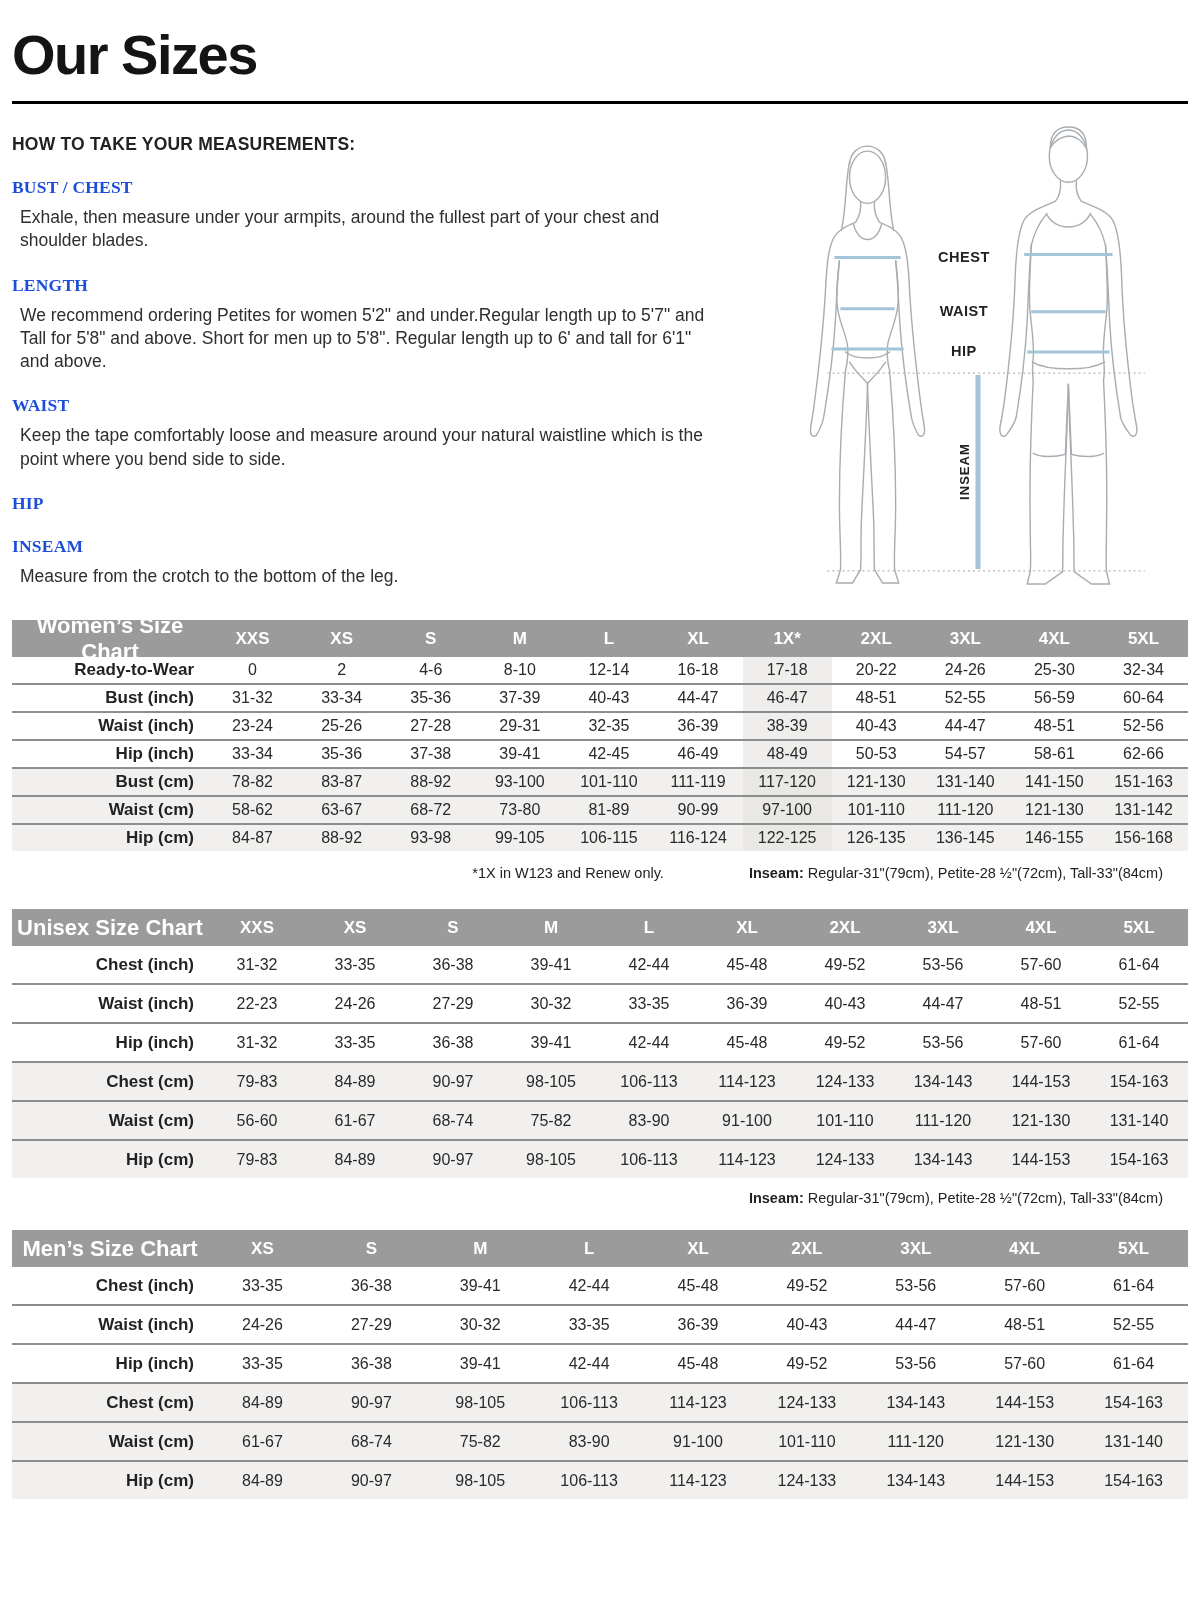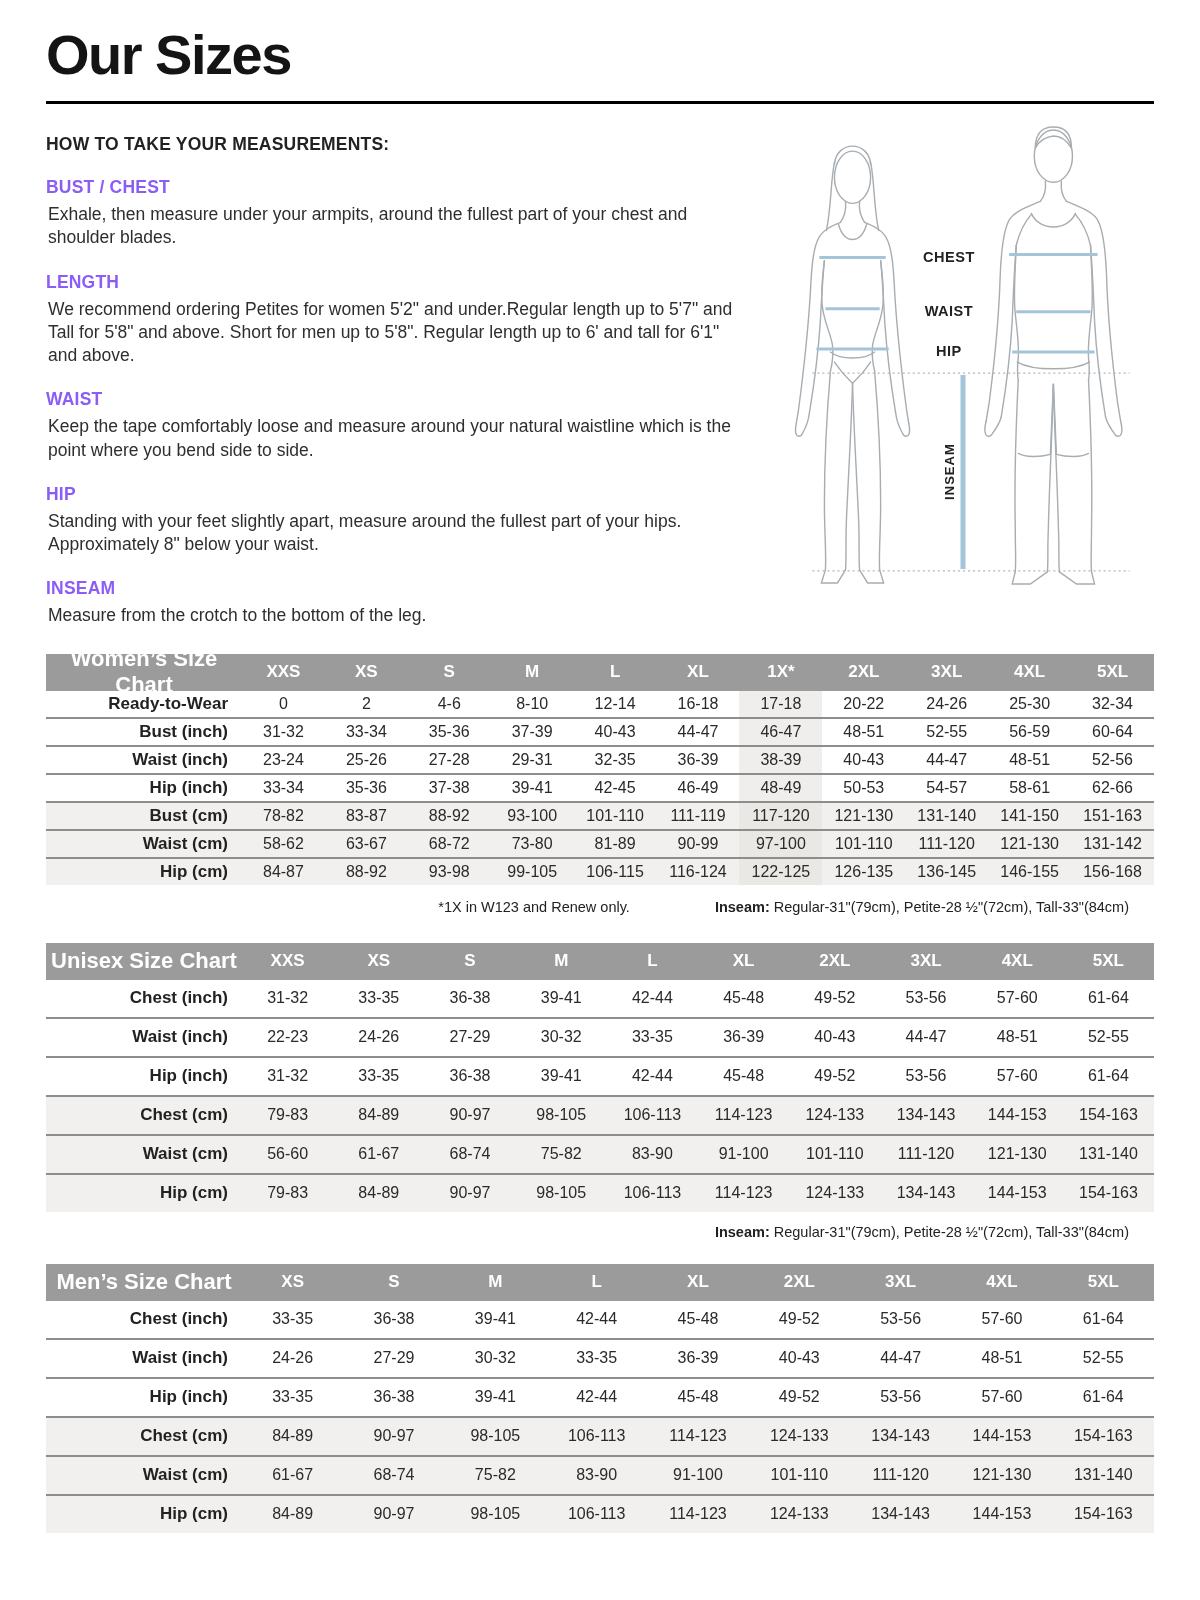--- a/index.html
+++ b/index.html
@@ -1,33 +1,33 @@
 <!DOCTYPE html>
 <html><head>
 <meta charset="utf-8">
 <style>
   html,body { margin:0; padding:0; background:#ffffff; }
   .page {
     width:1200px; height:1600px; overflow:hidden; position:relative;
     background:#fff; color:#2a2a2a;
     font-family:"Liberation Sans", sans-serif;
   }
-  .content { padding:0 46px; }
+  .content { padding:0 12px; }
 
   .title {
     font-size:56px; font-weight:800; letter-spacing:-1.5px;
     color:#141414; margin:22px 0 14px;
   }
   .rule { border:none; border-top:3px solid #000; margin:0; }
 
   .top { display:flex; margin-top:14px; }
   .instructions { width:755px; }
   .ins-heading { font-size:17.5px; font-weight:700; color:#222; margin:16px 0 0; letter-spacing:.2px; }
-  .ins-title { font-size:17.5px; font-weight:700; color:#8b5cf6; margin:22px 0 5px; letter-spacing:.2px; }
-  .ins-body { font-size:17.5px; line-height:1.33; margin:2px; max-width:700px; color:#2e2e2e; }
+  .ins-title { font-size:17.5px; font-weight:700; color:#1d4ed8; margin:22px 0 5px; letter-spacing:.2px;font-family:Liberation Serif, serif; }
+  .ins-body { font-size:17.5px; line-height:1.33; margin:8px; max-width:700px; color:#2e2e2e; }
 
   .diagram-wrap { flex:1; display:flex; justify-content:center; align-items:flex-start; padding-top:2px; }
 
   
   .size-table { margin-top:24px; }
   .st-header { display:flex; align-items:center; background:#9b9b9b; height:37px; color:#fff; }
   .st-header-label { width:196px; box-sizing:border-box; text-align:center; font-weight:600; font-size:22px; }
   .st-label { width:196px; box-sizing:border-box; padding-right:14px; text-align:right; font-weight:700; font-size:17px; color:#222; }
   .st-col { flex:1; text-align:center; font-size:16px; font-weight:500; color:#2a2a2a; }
   .st-header .st-col { font-weight:700; font-size:17px; color:#fff; }
@@ -66,21 +66,20 @@
             <div class="ins-section">
               <h3 class="ins-title">LENGTH</h3>
               <p class="ins-body">We recommend ordering Petites for women 5'2" and under.Regular length up to 5'7" and Tall for 5'8" and above. Short for men up to 5'8". Regular length up to 6' and tall for 6'1" and above.</p>
             </div>
             <div class="ins-section">
               <h3 class="ins-title">WAIST</h3>
               <p class="ins-body">Keep the tape comfortably loose and measure around your natural waistline which is the point where you bend side to side.</p>
             </div>
             <div class="ins-section">
               <h3 class="ins-title">HIP</h3>
-              <p class="ins-body">Standing with your feet slightly apart, measure around the fullest part of your hips. Approximately 8" below your waist.</p>
             </div>
             <div class="ins-section">
               <h3 class="ins-title">INSEAM</h3>
               <p class="ins-body">Measure from the crotch to the bottom of the leg.</p>
             </div>
           </div>
       </div>
 
       <div class="diagram-wrap">
         <svg width="382" height="472" viewBox="0 0 380 470">

